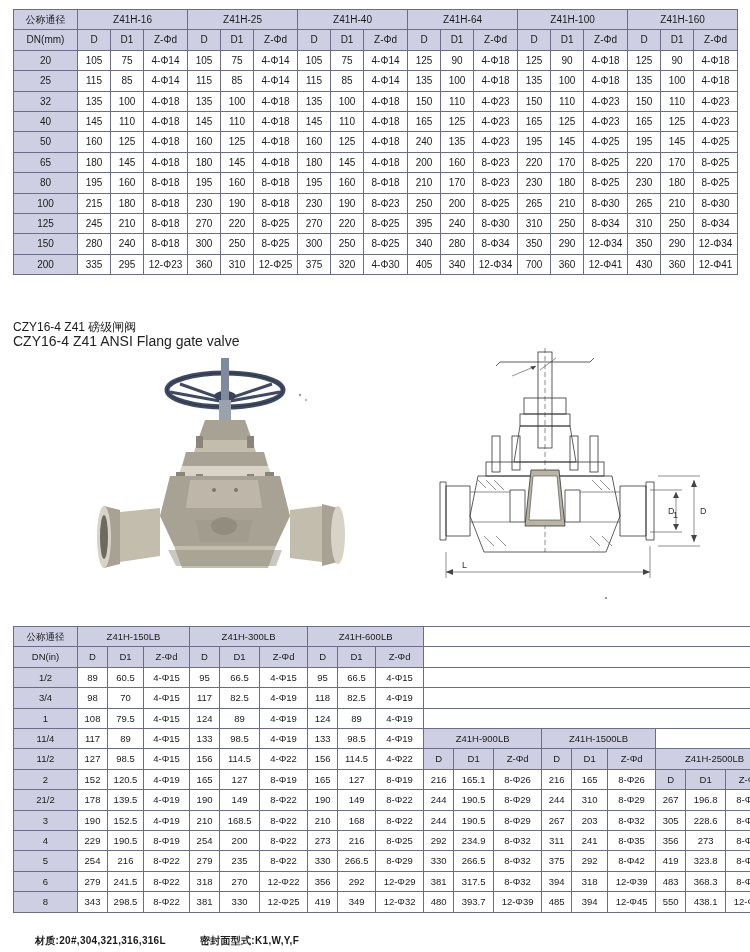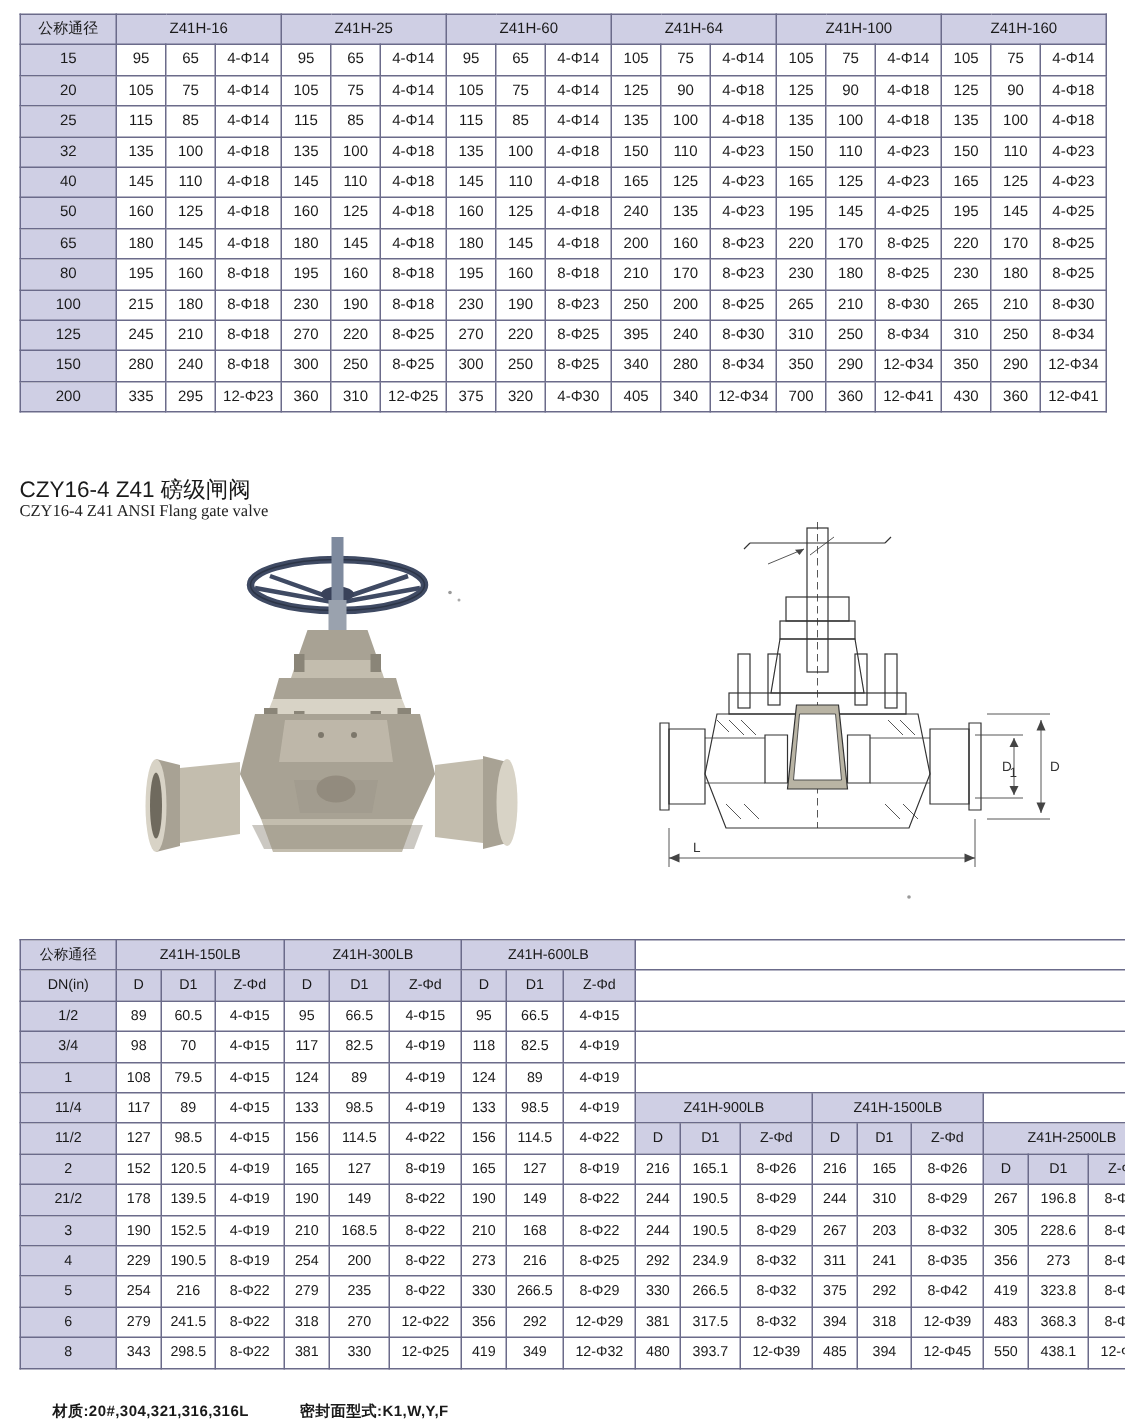--- a/index.html
+++ b/index.html
@@ -44,22 +44,22 @@
   #table-top { position: absolute; left: 13px; top: 9px; width: 724px; }
   #table-top td { height: 19.4px; line-height: 19.4px; }
 
   
   #caption {
     position: absolute;
     left: 13px; top: 320px;
     font-size: 10.5px;
     line-height: 14px;
   }
-  #caption .cn { font-size: 15px; }
-  #caption .en { font-size: 11px; color: #222; font-family: Liberation Serif, serif; }
+  #caption .cn { font-size: 12px; }
+  #caption .en { font-size: 14px; color: #222; }
 
   
   #table-bottom { position: absolute; left: 13px; top: 626px; width: 724px; }
   #table-bottom td { height: 19.4px; line-height: 19.4px; font-size: 9.5px; }
 
   
   #footer {
     position: absolute;
     left: 35px; top: 934px;
     font-size: 10px;
@@ -112,47 +112,47 @@
       <col style="width:44px">
     <col style="width:33px">
       <col style="width:33px">
       <col style="width:44px">
   </colgroup>
   <tbody>
     <tr>
       <td class="hdr">公称通径</td>
       <td class="hdr" colspan="3">Z41H-16</td>
       <td class="hdr" colspan="3">Z41H-25</td>
-      <td class="hdr" colspan="3">Z41H-60</td>
+      <td class="hdr" colspan="3">Z41H-40</td>
       <td class="hdr" colspan="3">Z41H-64</td>
       <td class="hdr" colspan="3">Z41H-100</td>
       <td class="hdr" colspan="3">Z41H-160</td>
     </tr>
-
-    <tr>
-      <td class="rowlabel">15</td>
-      <td>95</td>
-      <td>65</td>
-      <td>4-Φ14</td>
-      <td>95</td>
-      <td>65</td>
-      <td>4-Φ14</td>
-      <td>95</td>
-      <td>65</td>
-      <td>4-Φ14</td>
-      <td>105</td>
-      <td>75</td>
-      <td>4-Φ14</td>
-      <td>105</td>
-      <td>75</td>
-      <td>4-Φ14</td>
-      <td>105</td>
-      <td>75</td>
-      <td>4-Φ14</td>
-    </tr>
+    <tr>
+      <td class="hdr">DN(mm)</td>
+      <td class="hdr">D</td>
+      <td class="hdr">D1</td>
+      <td class="hdr">Z-Φd</td>
+      <td class="hdr">D</td>
+      <td class="hdr">D1</td>
+      <td class="hdr">Z-Φd</td>
+      <td class="hdr">D</td>
+      <td class="hdr">D1</td>
+      <td class="hdr">Z-Φd</td>
+      <td class="hdr">D</td>
+      <td class="hdr">D1</td>
+      <td class="hdr">Z-Φd</td>
+      <td class="hdr">D</td>
+      <td class="hdr">D1</td>
+      <td class="hdr">Z-Φd</td>
+      <td class="hdr">D</td>
+      <td class="hdr">D1</td>
+      <td class="hdr">Z-Φd</td>
+    </tr>
+
     <tr>
       <td class="rowlabel">20</td>
       <td>105</td>
       <td>75</td>
       <td>4-Φ14</td>
       <td>105</td>
       <td>75</td>
       <td>4-Φ14</td>
       <td>105</td>
       <td>75</td>

